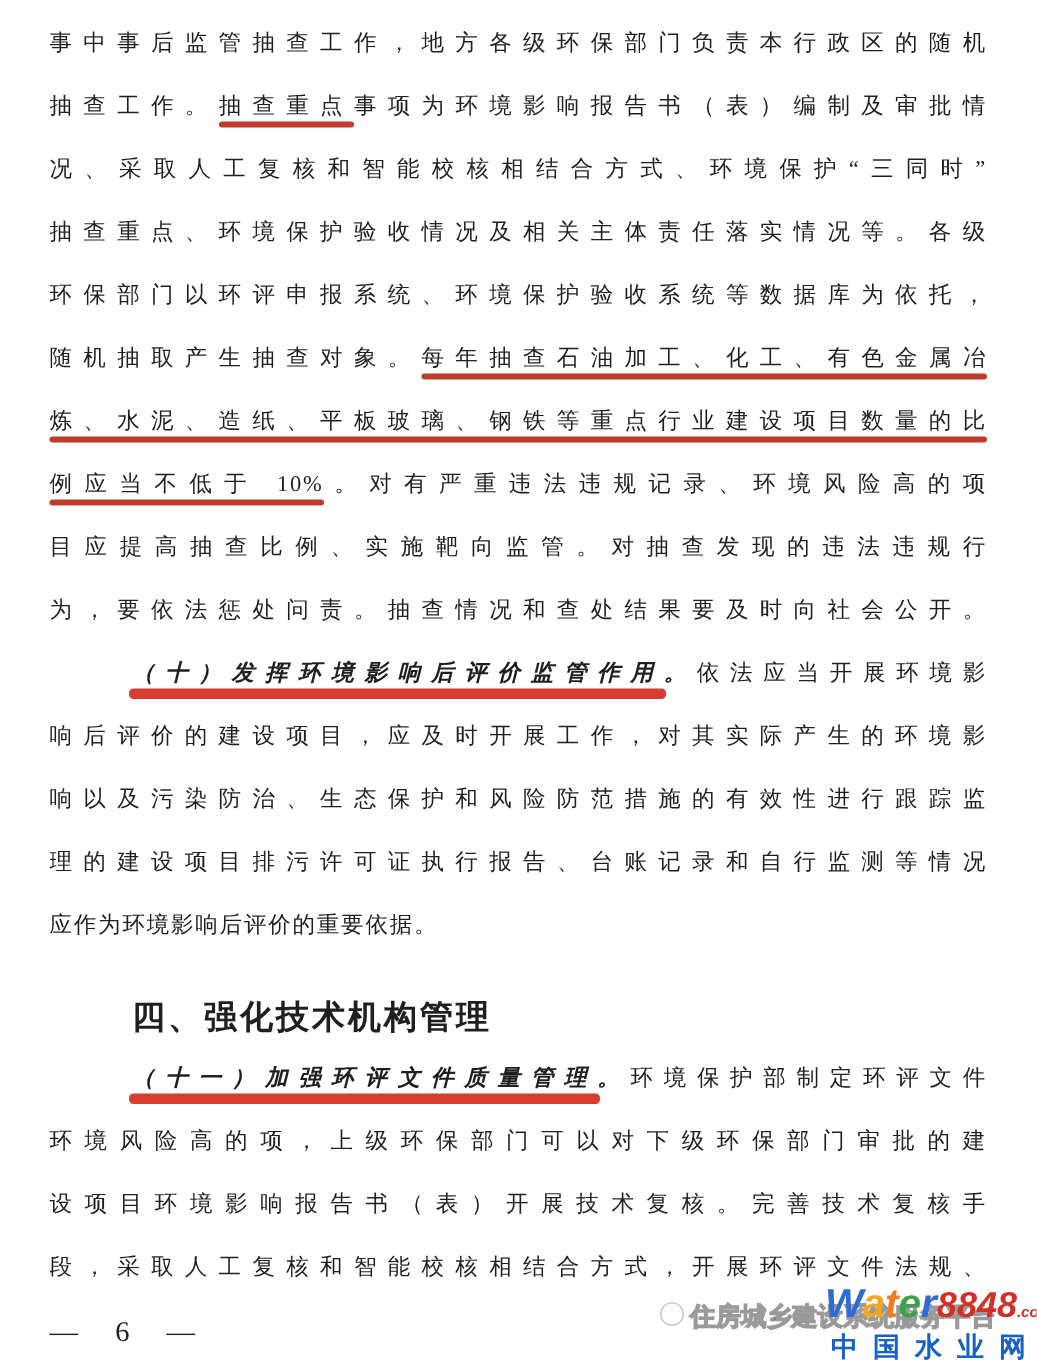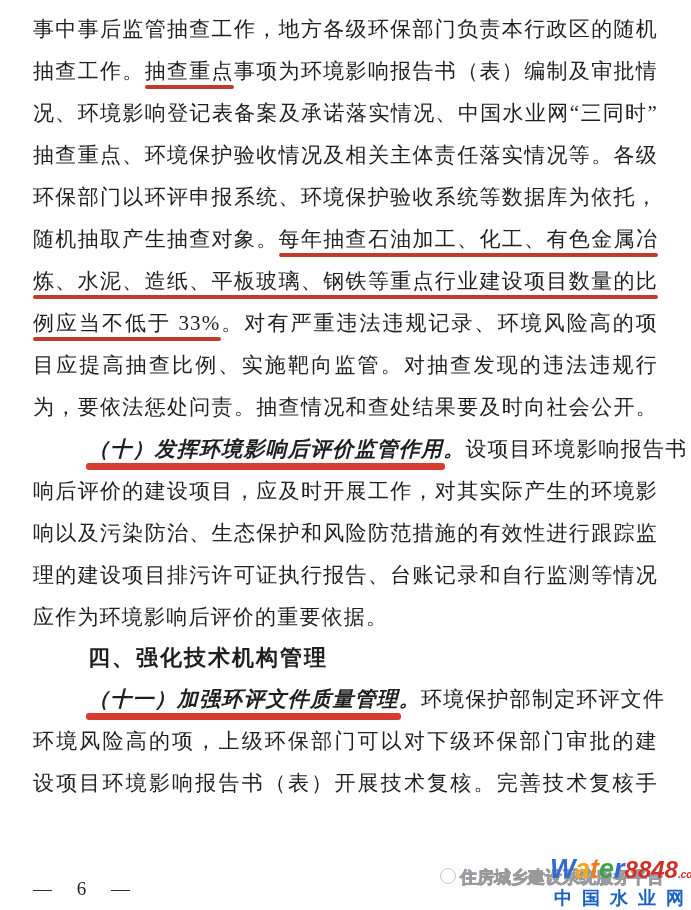--- a/index.html
+++ b/index.html
@@ -12,30 +12,30 @@
   body{
     width:691px;height:910px;overflow:hidden;position:relative;
     background:var(--page-bg);
     font-family:"Liberation Serif","DejaVu Serif",serif;
     color:var(--text-color);
   }
   .page{position:absolute;inset:0;}
   .content{padding:8px 33px 0 33px;}
   .line{
     height:42px;line-height:42px;
-    font-size:21px;letter-spacing:1.2px;
+    font-size:15px;letter-spacing:1.2px;
     text-align:justify;text-align-last:justify;
     white-space:nowrap;
   }
   .line.no-fill{text-align:center;text-align-last:left;}
   .line.indent{text-indent:55px;}
   .line.heading{
     height:40px;line-height:40px;
     font-family:"Liberation Sans","DejaVu Sans",sans-serif;
-    font-weight:700;font-size:22px;letter-spacing:2px;
+    font-weight:700;font-size:22px;letter-spacing:2px;margin-top:20px;
   }
   .seg{position:relative;}
   .seg-kaiti{font-weight:700;font-style:italic;}
   .u-thin::after{
     content:"";position:absolute;left:0;right:0;bottom:-6px;height:4px;
     background:var(--red-thin);border-radius:2px;
   }
   .u-thick::after{
     content:"";position:absolute;left:-2px;right:-2px;bottom:-9px;height:7px;
     background:var(--red-thick);border-radius:3px;
@@ -70,37 +70,38 @@
   }
 </style>
 </head>
 <body>
 
 <div class="page">
 
   <div class="content">
       <div class="line"><span class="seg">事中事后监管抽查工作，地方各级环保部门负责本行政区的随机</span></div>
       <div class="line"><span class="seg">抽查工作。</span><span class="seg u-thin">抽查重点</span><span class="seg">事项为环境影响报告书（表）编制及审批情</span></div>
-      <div class="line"><span class="seg">况、环境影响登记表备案及承诺落实情况、中国水业网“三同时”</span></div>
+      <div class="line"><span class="seg">况、采取人工复核和智能校核相结合方式、环境保护“三同时”</span></div>
       <div class="line"><span class="seg">抽查重点、环境保护验收情况及相关主体责任落实情况等。各级</span></div>
       <div class="line"><span class="seg">环保部门以环评申报系统、环境保护验收系统等数据库为依托，</span></div>
       <div class="line"><span class="seg">随机抽取产生抽查对象。</span><span class="seg u-thin">每年抽查石油加工、化工、有色金属冶</span></div>
       <div class="line"><span class="seg u-thin">炼、水泥、造纸、平板玻璃、钢铁等重点行业建设项目数量的比</span></div>
-      <div class="line"><span class="seg u-thin">例应当不低于 33%</span><span class="seg">。对有严重违法违规记录、环境风险高的项</span></div>
+      <div class="line"><span class="seg u-thin">例应当不低于 10%</span><span class="seg">。对有严重违法违规记录、环境风险高的项</span></div>
       <div class="line"><span class="seg">目应提高抽查比例、实施靶向监管。对抽查发现的违法违规行</span></div>
       <div class="line"><span class="seg">为，要依法惩处问责。抽查情况和查处结果要及时向社会公开。</span></div>
-      <div class="line indent"><span class="seg seg-kaiti u-thick">（十）发挥环境影响后评价监管作用</span><span class="seg seg-kaiti">。</span><span class="seg">设项目环境影响报告书</span></div>
+      <div class="line indent"><span class="seg seg-kaiti u-thick">（十）发挥环境影响后评价监管作用</span><span class="seg seg-kaiti">。</span><span class="seg">依法应当开展环境影</span></div>
       <div class="line"><span class="seg">响后评价的建设项目，应及时开展工作，对其实际产生的环境影</span></div>
       <div class="line"><span class="seg">响以及污染防治、生态保护和风险防范措施的有效性进行跟踪监</span></div>
       <div class="line"><span class="seg">理的建设项目排污许可证执行报告、台账记录和自行监测等情况</span></div>
       <div class="line no-fill"><span class="seg">应作为环境影响后评价的重要依据。</span></div>
       <div class="line heading indent no-fill"><span class="seg">四、强化技术机构管理</span></div>
       <div class="line indent"><span class="seg seg-kaiti u-thick">（十一）加强环评文件质量管理</span><span class="seg seg-kaiti">。</span><span class="seg">环境保护部制定环评文件</span></div>
       <div class="line"><span class="seg">环境风险高的项，上级环保部门可以对下级环保部门审批的建</span></div>
       <div class="line"><span class="seg">设项目环境影响报告书（表）开展技术复核。完善技术复核手</span></div>
+      <div class="line"><span class="seg">段，采取人工复核和智能校核相结合方式，开展环评文件法规、</span></div>
     </div>
 
   <div class="footer">— 6 —</div>
 
   <div class="watermark">
     <span class="wm-icon"></span>
     <span class="wm-gray">住房城乡建设系统服务平台</span>
     <span class="wm-logo"><span id="wm-letters"><span style="color: rgb(47, 107, 208);">W</span><span style="color: rgb(244, 167, 29);">a</span><span style="color: rgb(239, 125, 35);">t</span><span style="color: rgb(61, 162, 75);">e</span><span style="color: rgb(47, 107, 208);">r</span><span class="num" style="color: rgb(208, 48, 40);">8848</span></span><span class="wm-suffix">.com</span></span>
     <span class="wm-cn" style="color: rgb(22, 97, 193);">中国水业网</span>
   </div>

